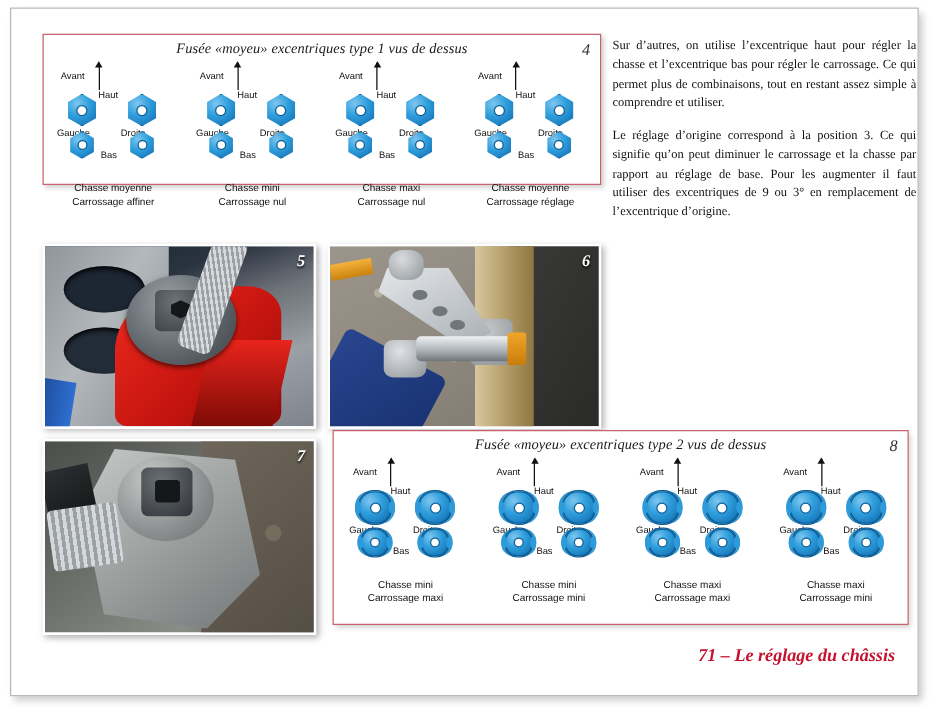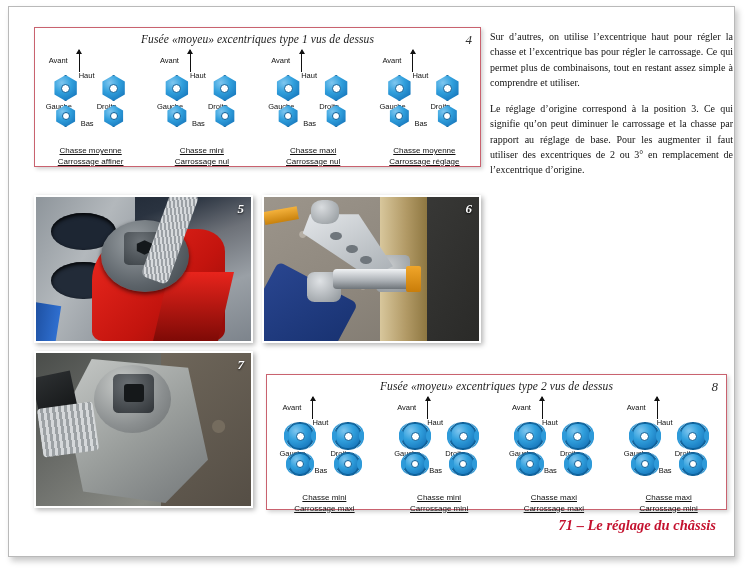--- a/index.html
+++ b/index.html
@@ -76,21 +76,21 @@
 
   .pos-l{left:14px;} .pos-r{left:62px;}
   .pos-lb{left:16px;} .pos-rb{left:64px;}
 
   .lbl{position:absolute; font-size:7.5px; color:#111; white-space:nowrap;}
   .lbl-haut{left:40px; top:-2px;}
   .lbl-bas{left:42px; top:16px;}
   .lbl-gauche{left:7px; top:29px;}
   .lbl-droite{left:58px; top:29px;}
 
-  .caption{font-size:8px; line-height:10.5px; color:#111; margin-top:15px;text-decoration:underline;}
+  .caption{font-size:8px; line-height:10.5px; color:#111; margin-top:15px;}
 
   
   .textcol{position:absolute; left:481px; top:22px; width:243px;}
   .textcol p{
     margin:0 0 11px 0; font-family:"Liberation Serif",serif; font-size:10px;
     line-height:15.3px; text-align:justify; color:#111;
   }
 
   
   .photo{position:absolute; box-shadow:2px 2px 5px rgba(0,0,0,.3); overflow:hidden;
@@ -185,21 +185,21 @@
     position:absolute; right:18px; bottom:22px;
     font-family:"Liberation Serif",serif; font-style:italic; font-weight:bold;
     font-size:14.5px; color:#c4122f;
   }
 </style>
 </head>
 <body>
 
 <div class="page">
 
-  <div class="figbox" style="left:25px; top:20px; width:447px; height:140px;">
+  <div class="figbox" style="left:25px; top:20px; width:447px; height:121px;">
     <div class="fig-title">Fusée «moyeu» excentriques type 1 vus de dessus</div>
     <div class="fig-num">4</div>
 
     <div class="groups">
 
       <div class="group">
         <div class="avant-row">
           <span class="avant-lbl">Avant</span>
           <span class="avant-arrow"></span>
         </div>
@@ -320,21 +320,21 @@
           <div>Chasse moyenne</div>
           <div>Carrossage réglage</div>
         </div>
       </div>
 
     </div>
   </div>
 
   <div class="textcol">
     <p>Sur d’autres, on utilise l’excentrique haut pour régler la chasse et l’excentrique bas pour régler le carrossage. Ce qui permet plus de combinaisons, tout en restant assez simple à comprendre et utiliser.</p>
-    <p>Le réglage d’origine correspond à la position 3. Ce qui signifie qu’on peut diminuer le carrossage et la chasse par rapport au réglage de base. Pour les augmenter il faut utiliser des excentriques de 2 ou 3° en remplacement de l’excentrique d’origine.</p>
+    <p>Le réglage d’origine correspond à la position 3. Ce qui signifie qu’on peut diminuer le carrossage et la chasse par rapport au réglage de base. Pour les augmenter il faut utiliser des excentriques de 9 ou 3° en remplacement de l’excentrique d’origine.</p>
   </div>
 
   <div class="photo" style="left:25px; top:188px; width:219px; height:148px;">
     <div class="ph-layer p5-bg">
       <span class="p5-plate"></span>
         <span class="p5-h1"></span>
         <span class="p5-h2"></span>
       <span class="p5-blue"></span>
       <span class="p5-red"></span>
         <span class="p5-red2"></span>
@@ -374,21 +374,21 @@
       <span class="p7-dark"></span>
       <span class="p7-shaft"></span>
       <span class="p7-hub"></span>
       <span class="p7-nut">
           <i></i>
         </span>
     </div>
     <span class="pnum">7</span>
   </div>
 
-  <div class="figbox" style="left:257px; top:367px; width:461px; height:136px;">
+  <div class="figbox" style="left:257px; top:337px; width:461px; height:156px;">
     <div class="fig-title">Fusée «moyeu» excentriques type 2 vus de dessus</div>
     <div class="fig-num">8</div>
 
     <div class="groups">
 
       <div class="group">
         <div class="avant-row">
           <span class="avant-lbl">Avant</span>
           <span class="avant-arrow"></span>
         </div>

